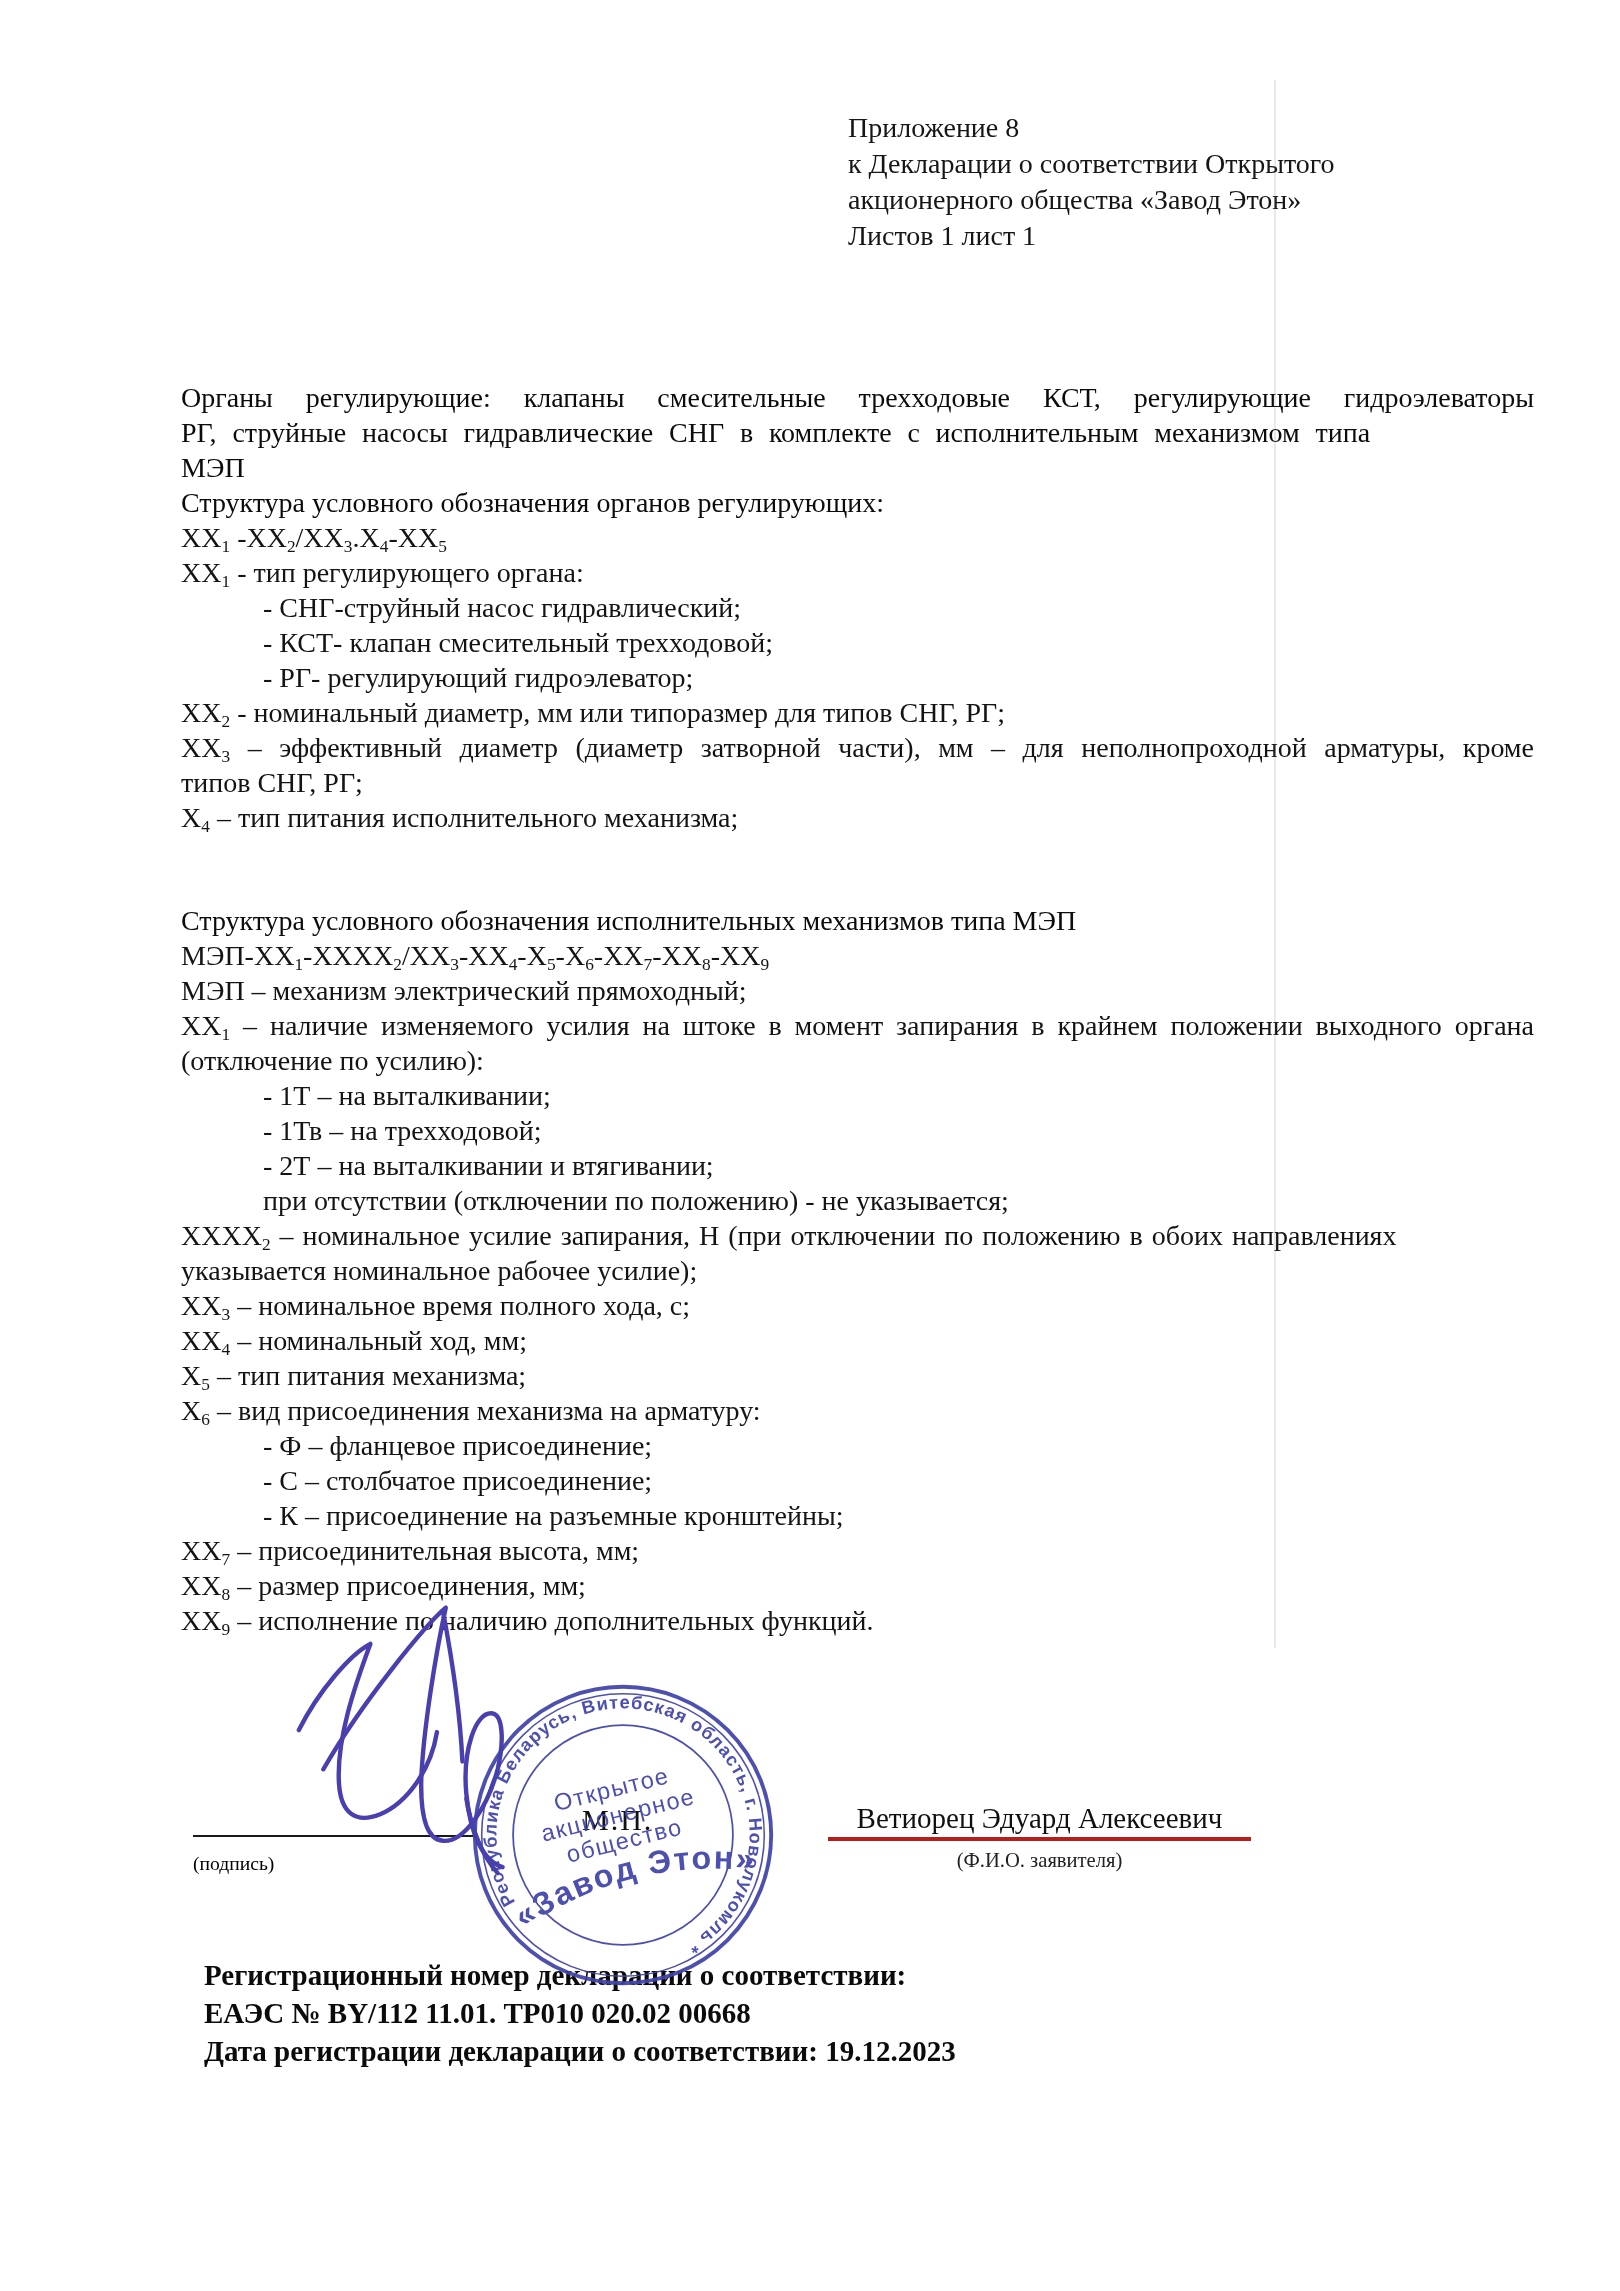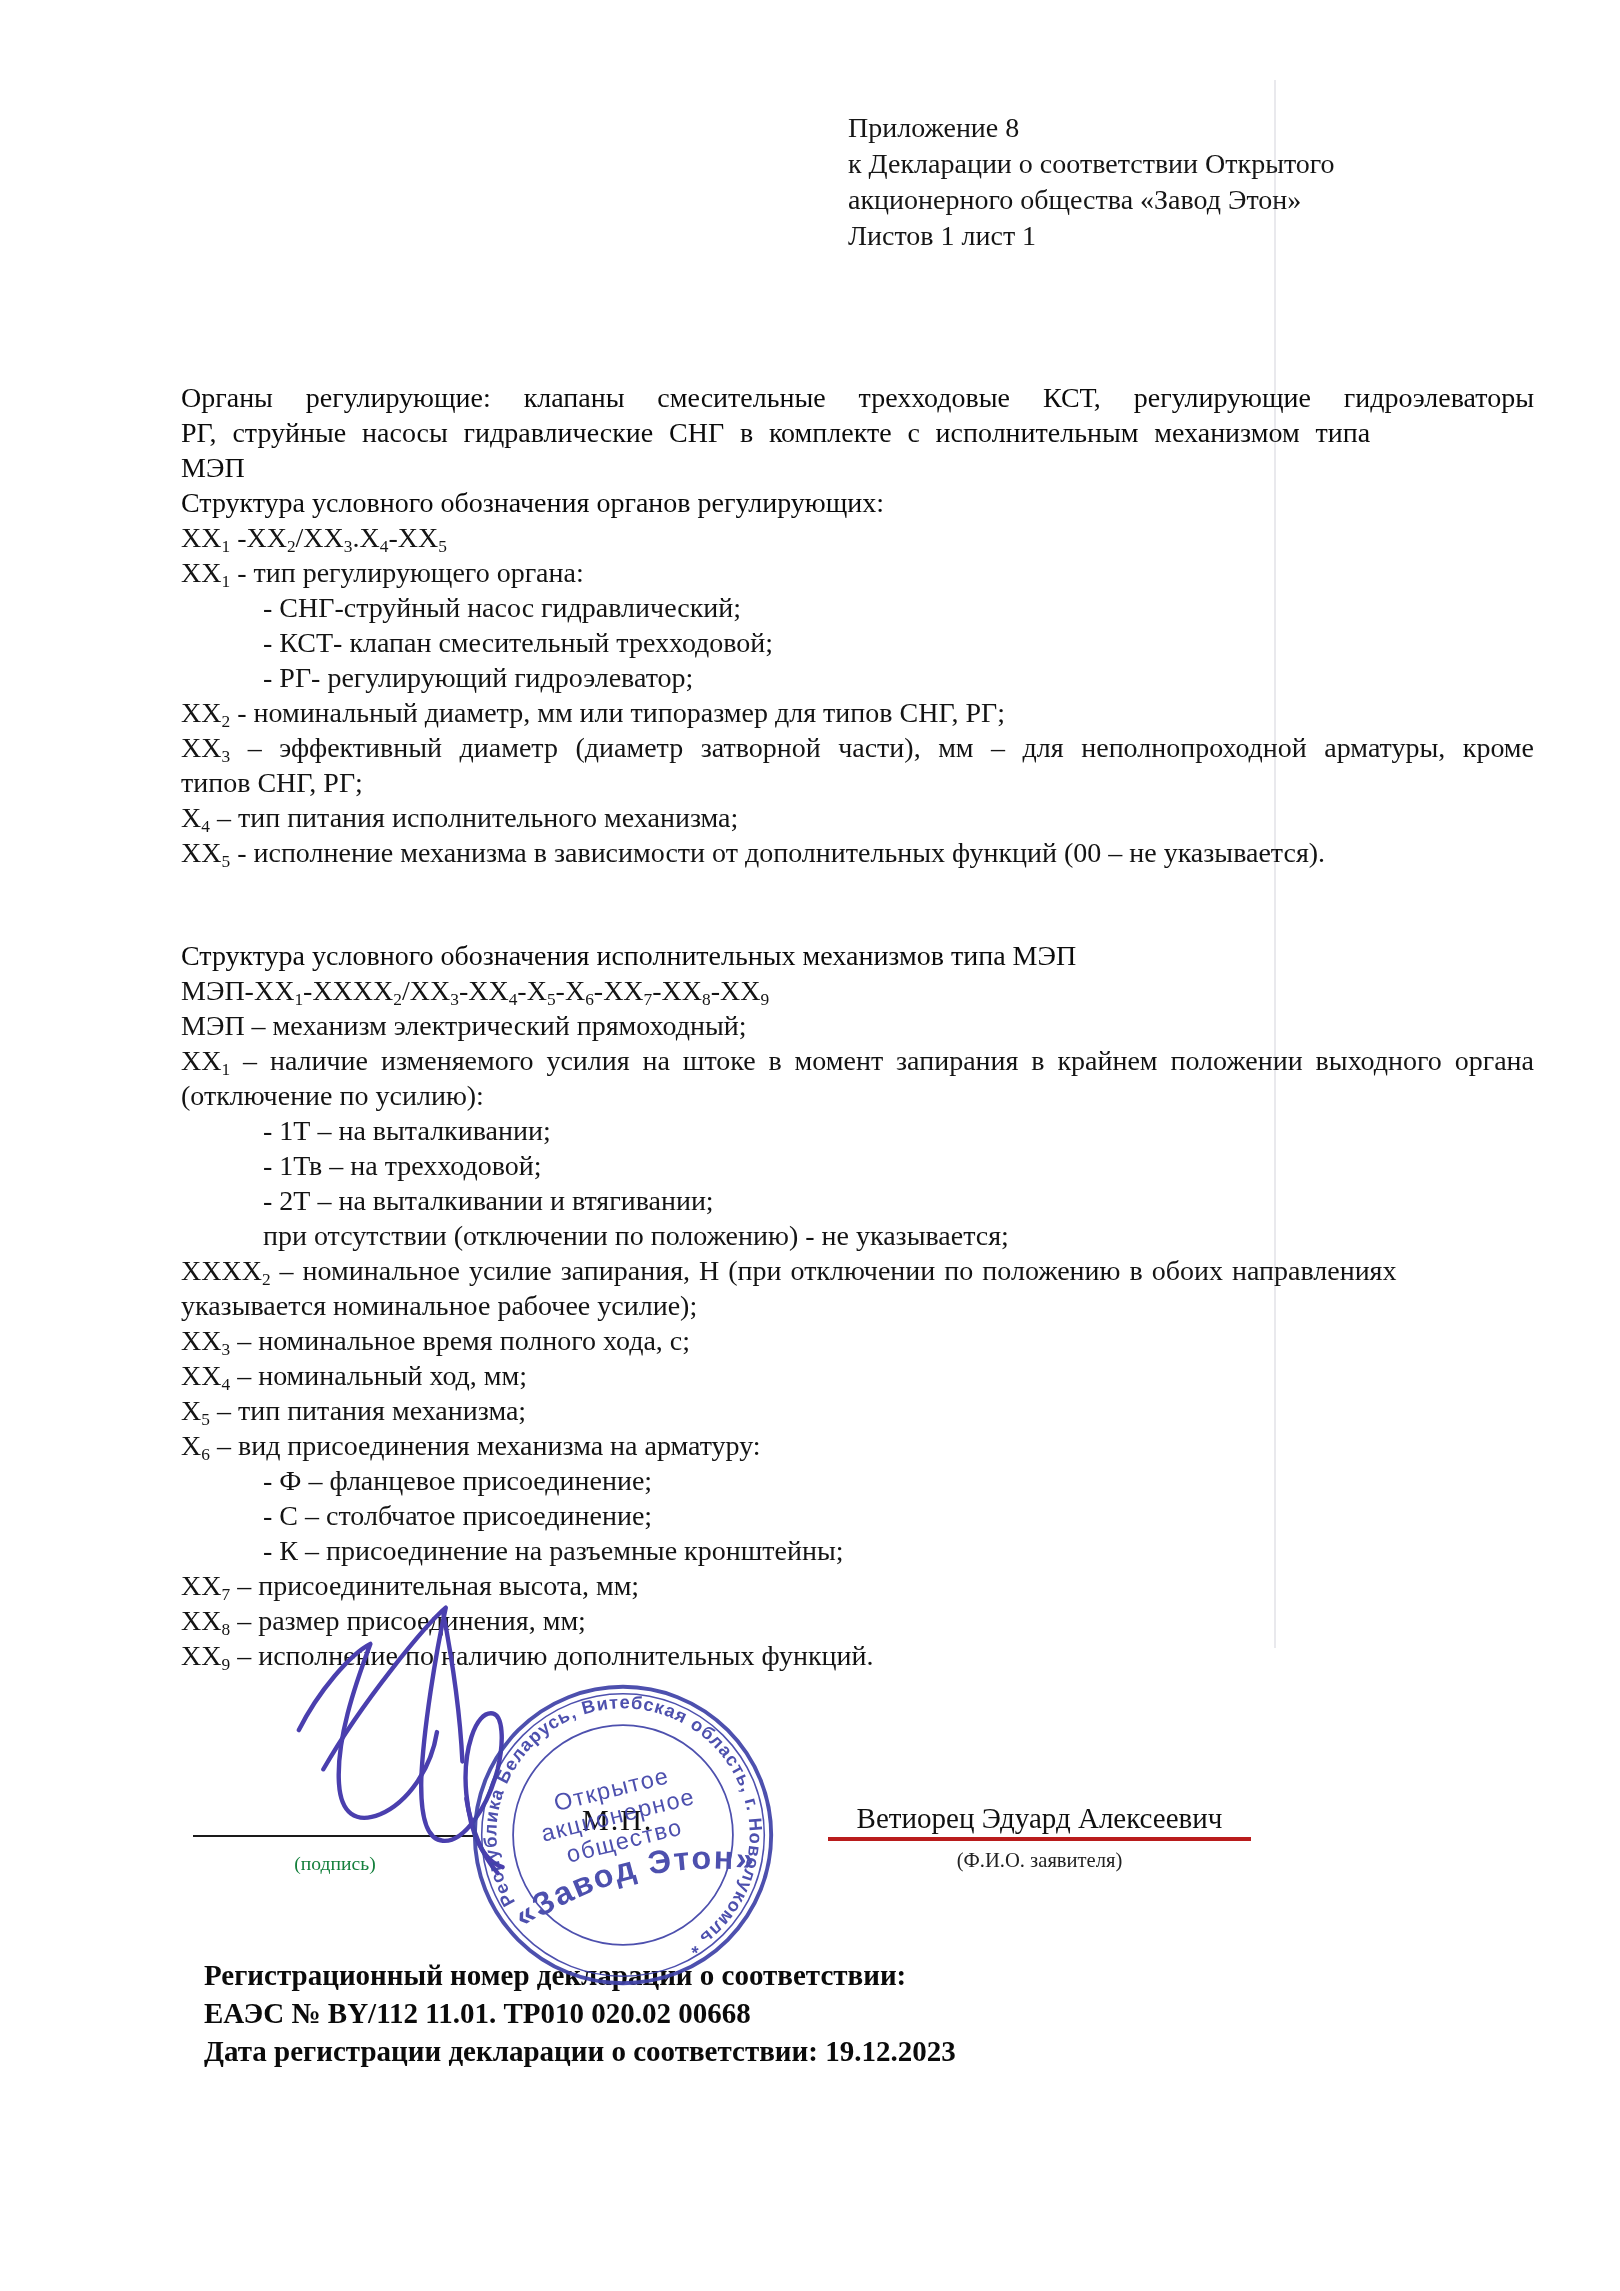--- a/index.html
+++ b/index.html
@@ -11,21 +11,21 @@
   .header{position:absolute;left:848px;top:110px;font-size:28px;line-height:36px;color:#161616;}
   
   .bodytext{position:absolute;left:181px;top:380px;width:1353px;font-size:28px;line-height:35px;}
   .bline{white-space:nowrap;}
   .bline.b{font-weight:normal;color:#0c0c0c;}
   .bline.ind{padding-left:82px;}
   .bline.just{white-space:normal;text-align:justify;text-align-last:justify;}
   sub{font-size:0.62em;vertical-align:-0.28em;line-height:0;}
   
   .sigline{position:absolute;left:193px;top:1835px;width:282px;border-top:2px solid #1a1a1a;}
-  .siglabel{position:absolute;left:193px;top:1853px;width:284px;text-align:center;font-size:19.6px;color:#15803d;}
+  .siglabel{position:absolute;left:193px;top:1853px;width:284px;text-align:left;font-size:19.6px;color:#000000;}
   .mp{position:absolute;left:582px;top:1803px;font-size:30px;letter-spacing:2px;color:#111;}
   .applicant-name{position:absolute;left:828px;top:1802px;width:423px;text-align:center;
     font-size:29px;border-bottom:4px solid #b91c1c;padding-bottom:2px;color:#101010;}
   .applicant-label{position:absolute;left:828px;top:1849px;width:423px;text-align:center;font-size:20.6px;color:#222;}
   
   .reg{position:absolute;left:204px;top:1956px;font-size:29px;line-height:38px;font-weight:bold;color:#0b0b0b;}
   
   .signature-svg{position:absolute;left:245px;top:1583px;width:284px;height:304px;z-index:4;}
   .stamp-svg{position:absolute;left:466px;top:1678px;width:314px;height:314px;z-index:5;opacity:0.93;}
   .stamp-svg text{font-family:"Liberation Sans","DejaVu Sans",sans-serif;}
@@ -51,21 +51,20 @@
       <div class="bline b">Структура условного обозначения органов регулирующих:</div>
       <div class="bline">ХХ<sub>1</sub> -ХХ<sub>2</sub>/ХХ<sub>3</sub>.Х<sub>4</sub>-ХХ<sub>5</sub></div>
       <div class="bline">ХХ<sub>1</sub> - тип регулирующего органа:</div>
       <div class="bline ind">- СНГ-струйный насос гидравлический;</div>
       <div class="bline ind">- КСТ- клапан смесительный трехходовой;</div>
       <div class="bline ind">- РГ- регулирующий гидроэлеватор;</div>
       <div class="bline">ХХ<sub>2</sub> - номинальный диаметр, мм или типоразмер для типов СНГ, РГ;</div>
       <div class="bline just">ХХ<sub>3</sub> – эффективный диаметр (диаметр затворной части), мм – для неполнопроходной арматуры, кроме</div>
       <div class="bline">типов СНГ, РГ;</div>
       <div class="bline">Х<sub>4</sub> – тип питания исполнительного механизма;</div>
-      <div class="bline">ХХ<sub>5</sub> - исполнение механизма в зависимости от дополнительных функций (00 – не указывается).</div>
       <div class="bline b" style="margin-top: 68px;">Структура условного обозначения исполнительных механизмов типа МЭП</div>
       <div class="bline">МЭП-ХХ<sub>1</sub>-ХХХХ<sub>2</sub>/ХХ<sub>3</sub>-ХХ<sub>4</sub>-Х<sub>5</sub>-Х<sub>6</sub>-ХХ<sub>7</sub>-ХХ<sub>8</sub>-ХХ<sub>9</sub></div>
       <div class="bline">МЭП – механизм электрический прямоходный;</div>
       <div class="bline just">ХХ<sub>1</sub> – наличие изменяемого усилия на штоке в момент запирания в крайнем положении выходного органа</div>
       <div class="bline">(отключение по усилию):</div>
       <div class="bline ind">- 1Т – на выталкивании;</div>
       <div class="bline ind">- 1Тв – на трехходовой;</div>
       <div class="bline ind">- 2Т – на выталкивании и втягивании;</div>
       <div class="bline ind">при отсутствии (отключении по положению) - не указывается;</div>
       <div class="bline" style="word-spacing: 2px;">ХХХХ<sub>2</sub> – номинальное усилие запирания, Н (при отключении по положению в обоих направлениях</div>

